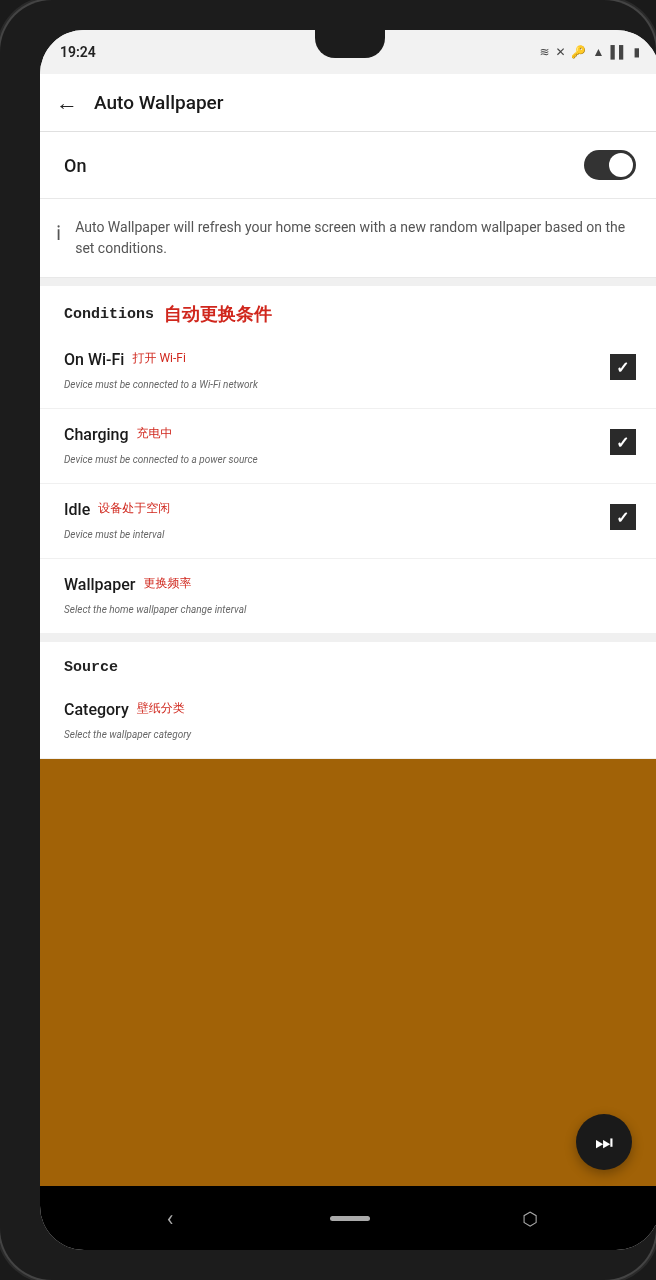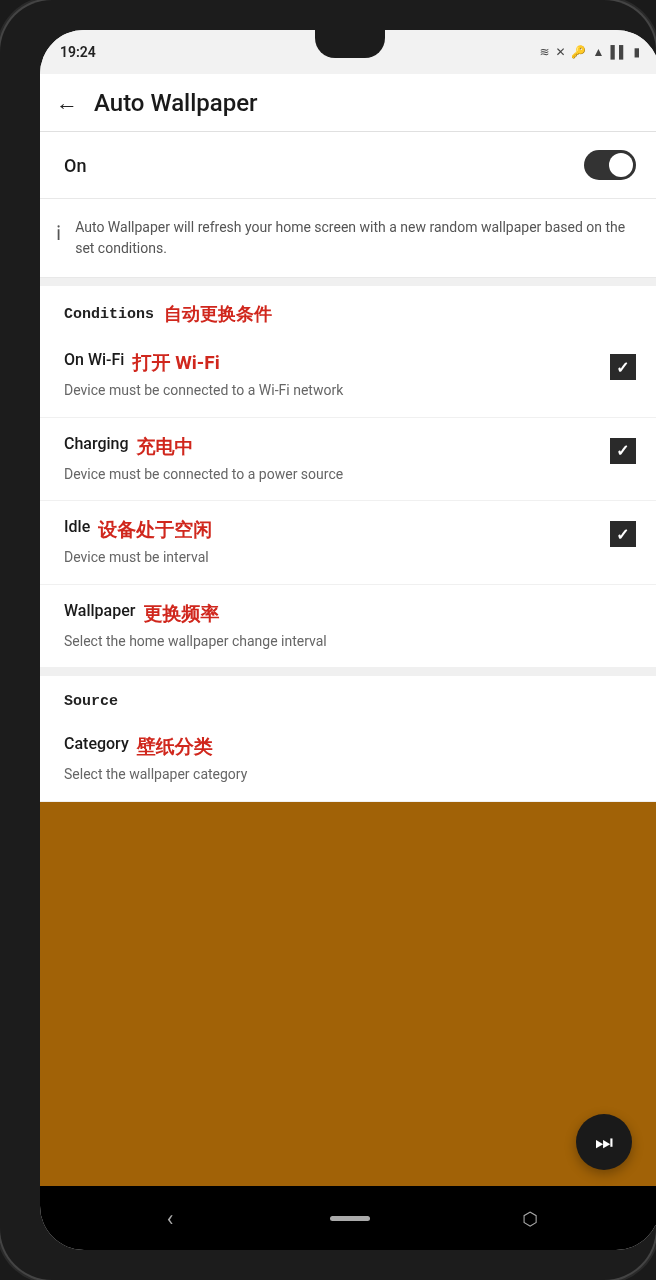--- a/index.html
+++ b/index.html
@@ -78,21 +78,21 @@
       padding: 0 16px;
       gap: 16px;
       border-bottom: 1px solid #e0e0e0;
     }
     .app-bar-back {
       font-size: 22px;
       color: #222;
       cursor: pointer;
     }
     .app-bar-title {
-      font-size: 24px;
+      font-size: 19px;
       font-weight: 500;
       color: #1a1a1a;
     }
     
     .content {
       flex: 1;
       background: #a16207;
       overflow-y: auto;
     }
     
@@ -185,28 +185,29 @@
       display: flex;
       gap: 8px;
       margin-bottom: 4px;
     }
     .setting-title {
       font-size: 16px;
       font-weight: 500;
       color: #1a1a1a;
     }
     .setting-title-cn {
-      font-size: 19px;
-      font-weight: 700;
+      font-size: 12px;
+      font-weight: 400;
       color: #d0271d;
     }
     .setting-desc {
-      font-size: 14px;
+      font-size: 10px;
       color: #666;
       line-height: 1.4;
+      font-style: italic;
     }
     .setting-check {
       width: 26px;
       height: 26px;
       background: #2a2a2a;
       display: flex;
       align-items: center;
       justify-content: center;
       margin-top: 4px;
       flex-shrink: 0;

